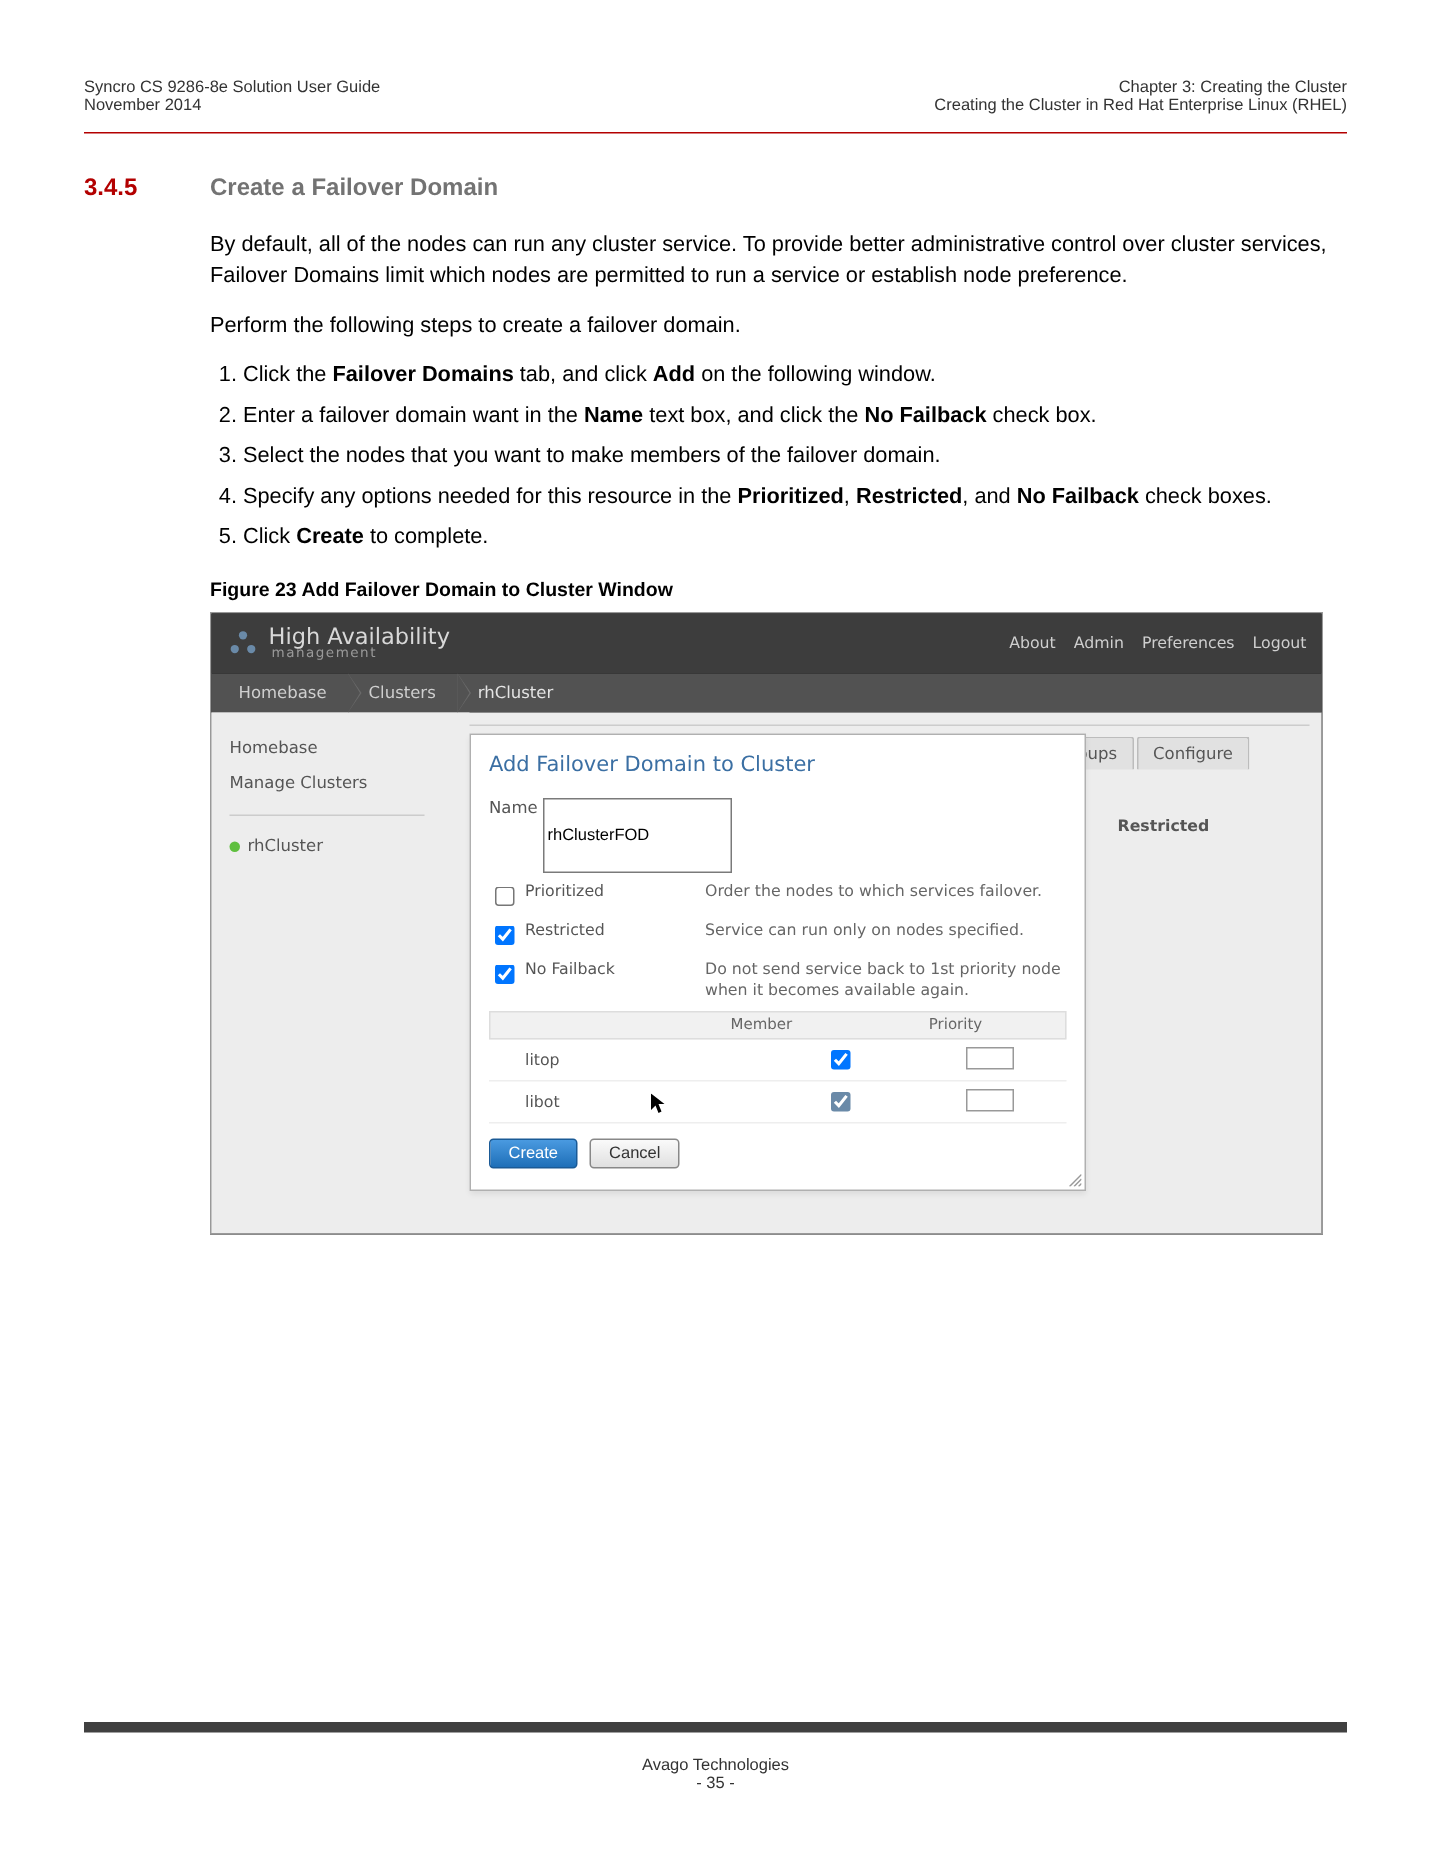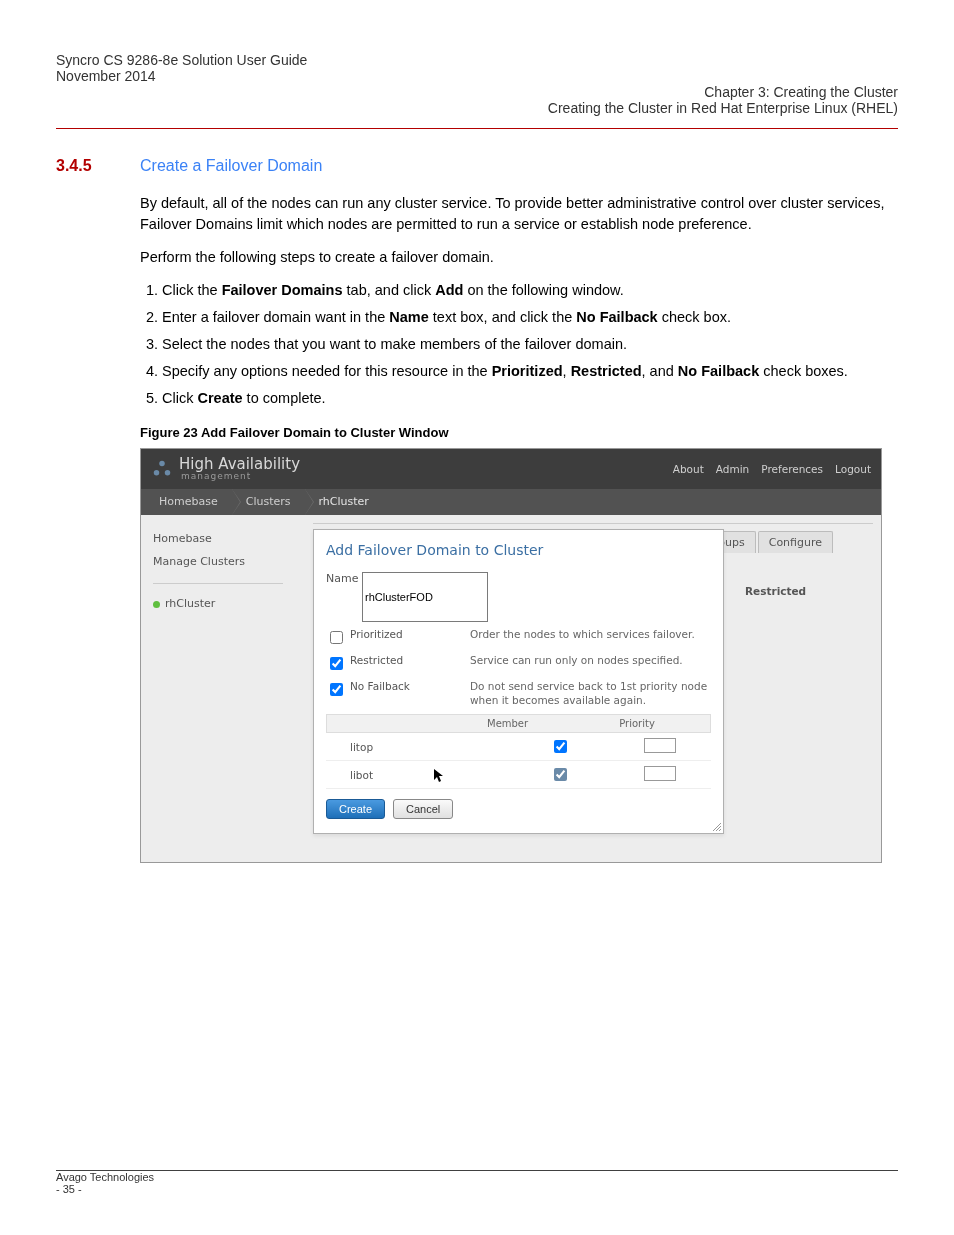--- a/index.html
+++ b/index.html
@@ -13,38 +13,37 @@
   .page {
     width: 954px;
     min-height: 1235px;
     box-sizing: border-box;
     padding: 52px 56px 40px 56px;
     position: relative;
   }
   .page-header {
     display: flex;
     justify-content: space-between;
-    font-size: 14px;
+    font-size: 11px;
     color: #333;
     border-bottom: 1px solid #b30000;
     padding-bottom: 12px;
     margin-bottom: 28px;
-    flex-direction: column;
   }
   .page-header .right { text-align: right; }
   .section-row { display: flex; margin-bottom: 18px; }
   .section-num {
     width: 84px;
     color: #b30000;
     font-weight: bold;
     font-size: 16px;
   }
   .section-title {
-    color: #3b82f6;
-    font-weight: normal;
+    color: #737373;
+    font-weight: bold;
     font-size: 16px;
   }
   .body-text { margin-left: 84px; }
   p { margin: 0 0 12px 0; line-height: 1.45; font-size: 14.5px; }
   ol.steps { margin: 0 0 16px 0; padding-left: 22px; }
   ol.steps li { margin-bottom: 6px; line-height: 1.45; font-size: 14.5px; }
   b { font-weight: bold; }
   .figure-caption { font-weight: bold; font-size: 13px; margin: 10px 0 8px 0; }
 
   
@@ -255,24 +254,25 @@
     position: absolute;
     right: 2px; bottom: 2px;
     width: 10px; height: 10px;
     color: #999;
   }
 
   .page-footer {
     position: absolute;
     bottom: 40px;
     left: 56px; right: 56px;
-    border-top: 1px solid #404040;
+    border-top: 7px solid #404040;
+    text-align: center;
     font-size: 11px;
     color: #333;
-    padding-top: 0;
+    padding-top: 16px;
   }
 </style>
 </head>
 <body>
 
 <div class="page">
 
   <div class="page-header">
     <div class="left">
       <div>Syncro CS 9286-8e Solution User Guide</div>

